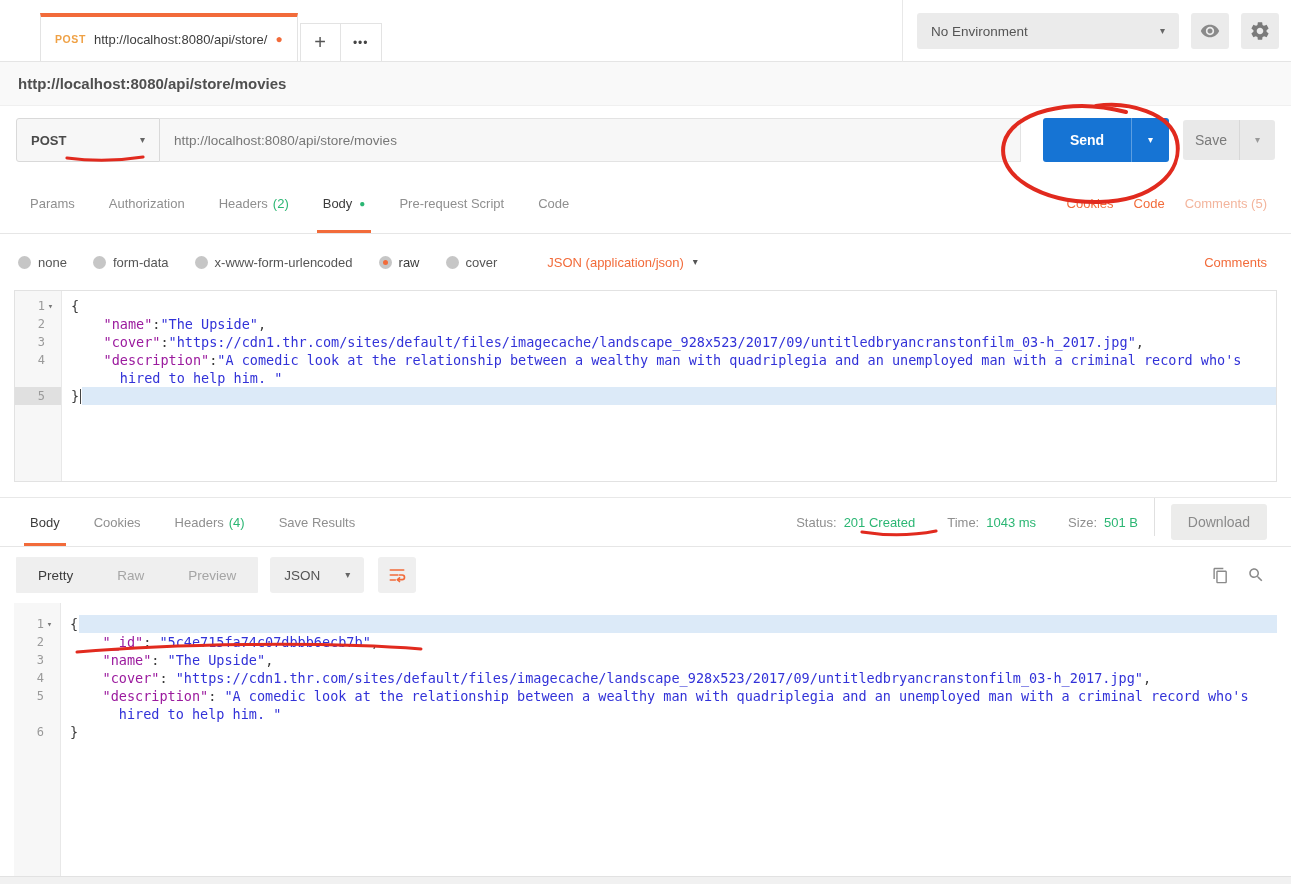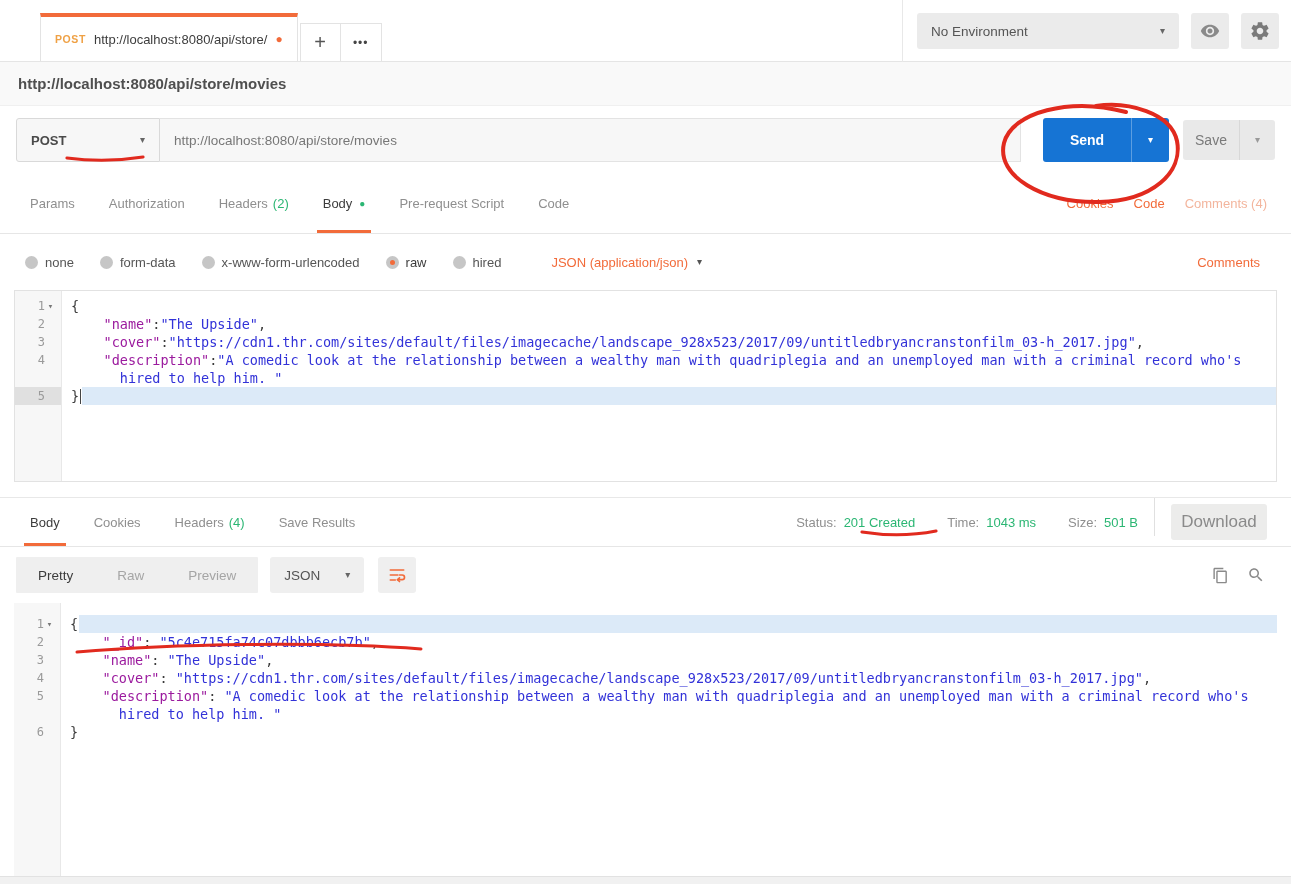--- a/index.html
+++ b/index.html
@@ -63,21 +63,21 @@
   .tabs-row ul{list-style:none;display:flex;align-items:stretch}
   .tab-item{display:flex;align-items:center;padding:0 6px;margin-right:22px;font-size:13px;color:#8f8f8f;cursor:pointer}
   .tab-item.active{color:#3c3c3c;box-shadow:inset 0 -3px 0 var(--orange)}
   .tab-item .count{color:var(--green);margin-left:5px}
   .tab-item .dot{color:var(--green);font-size:10px;margin-left:7px}
   .req-links{margin-left:auto;display:flex;align-items:center;gap:20px;font-size:13px}
   .req-links .link{color:var(--orange);cursor:pointer}
   .req-links .link.muted{color:#f3b59d}
 
   
-  .body-opts-row{height:56px;display:flex;align-items:center;padding:0 25px;font-size:13px;color:#555}
+  .body-opts-row{height:56px;display:flex;align-items:center;padding:0 18px;font-size:13px;color:#555}
   .mode{display:flex;align-items:center;margin-right:26px;cursor:pointer}
   .radio{width:13px;height:13px;border-radius:50%;background:#c6c6c6;margin-right:7px;position:relative;flex:0 0 13px}
   .radio.sel::after{content:"";position:absolute;left:4px;top:4px;width:5px;height:5px;border-radius:50%;background:var(--orange)}
   .ctype{color:var(--orange);margin-left:24px;display:flex;align-items:center;cursor:pointer}
   .ctype .caret{margin-left:9px;color:#555}
   .beautify{margin-left:auto;color:var(--orange);margin-right:6px;cursor:pointer}
 
   
   .editor{position:relative;margin:0 14px;background:#fff;overflow:hidden}
   .editor.boxed{border:1px solid #e2e2e2;height:192px}
@@ -98,21 +98,21 @@
   .hl{flex:1;background:#dceaf8;margin-left:1px}
 
   
   .response-section{margin-top:15px;border-top:1px solid #e8e8e8}
   .resp-tabs-row{height:49px}
   .resp-meta{margin-left:auto;display:flex;align-items:center;font-size:13px;color:#8f8f8f;gap:7px}
   .resp-meta .val{color:var(--green)}
   .resp-meta .gap{width:18px}
   .v-sep{width:1px;height:38px;background:#e0e0e0;margin:0 16px}
   .download-btn{height:36px;width:96px;background:#ececeb;border:none;border-radius:3px;color:#8a8a8a;
-    font-size:17px;font-family:inherit;align-self:center;cursor:pointer}
+    font-size:14px;font-family:inherit;align-self:center;cursor:pointer}
 
   .resp-toolbar{height:56px;display:flex;align-items:center;padding:0 16px}
   .segmented{display:flex;background:#efefef;border-radius:1px;height:36px;align-items:stretch}
   .seg-opt{display:flex;align-items:center;padding:0 22px;font-size:13.5px;color:#a5a5a5;cursor:pointer}
   .seg-opt.active{color:#3c3c3c}
   .fmt-select{margin-left:12px;height:36px;width:94px;background:#efefef;border-radius:3px;display:flex;
     align-items:center;padding:0 14px;font-size:13.5px;color:#555;cursor:pointer}
   .fmt-select .caret{margin-left:auto}
   .wrap-btn{margin-left:14px;width:38px;height:36px;background:#efefef;border:none;border-radius:3px;
     display:flex;align-items:center;justify-content:center;cursor:pointer}
@@ -202,21 +202,21 @@
         <li class="tab-item">
           <span>Pre-request Script</span>
         </li>
         <li class="tab-item">
           <span>Code</span>
         </li>
       </ul>
     <div class="req-links" id="req-links">
         <span class="link">Cookies</span>
         <span class="link">Code</span>
-        <span class="link muted">Comments (4)</span>
+        <span class="link muted">Comments (5)</span>
       </div>
   </nav>
 
   <div class="body-opts-row">
     <div id="body-modes" style="display:flex;align-items:center">
         <div class="mode">
           <span class="radio"></span>
           <span>none</span>
         </div>
         <div class="mode">
@@ -226,21 +226,21 @@
         <div class="mode">
           <span class="radio"></span>
           <span>x-www-form-urlencoded</span>
         </div>
         <div class="mode">
           <span class="radio sel"></span>
           <span style="color: rgb(60, 60, 60);">raw</span>
         </div>
         <div class="mode">
           <span class="radio"></span>
-          <span>hired</span>
+          <span>cover</span>
         </div>
       </div>
     <div class="ctype">
       <span>JSON (application/json)</span>
       <span class="caret">▾</span>
     </div>
     <div class="beautify">Comments</div>
   </div>
 
   <div class="editor boxed" id="req-editor">

